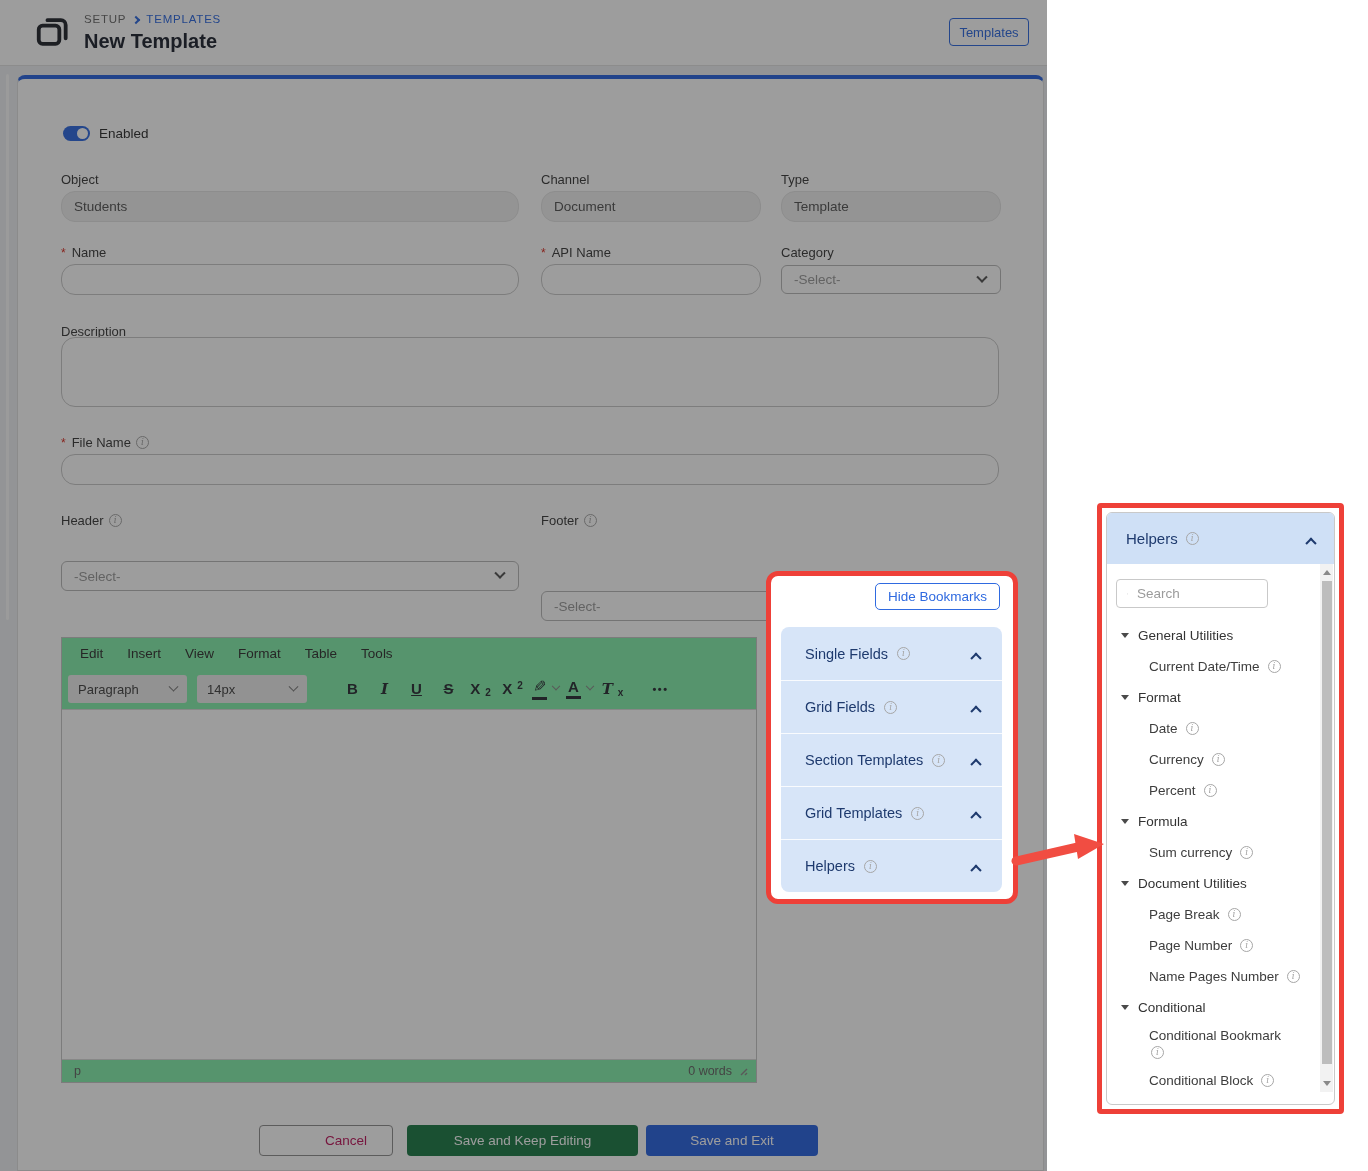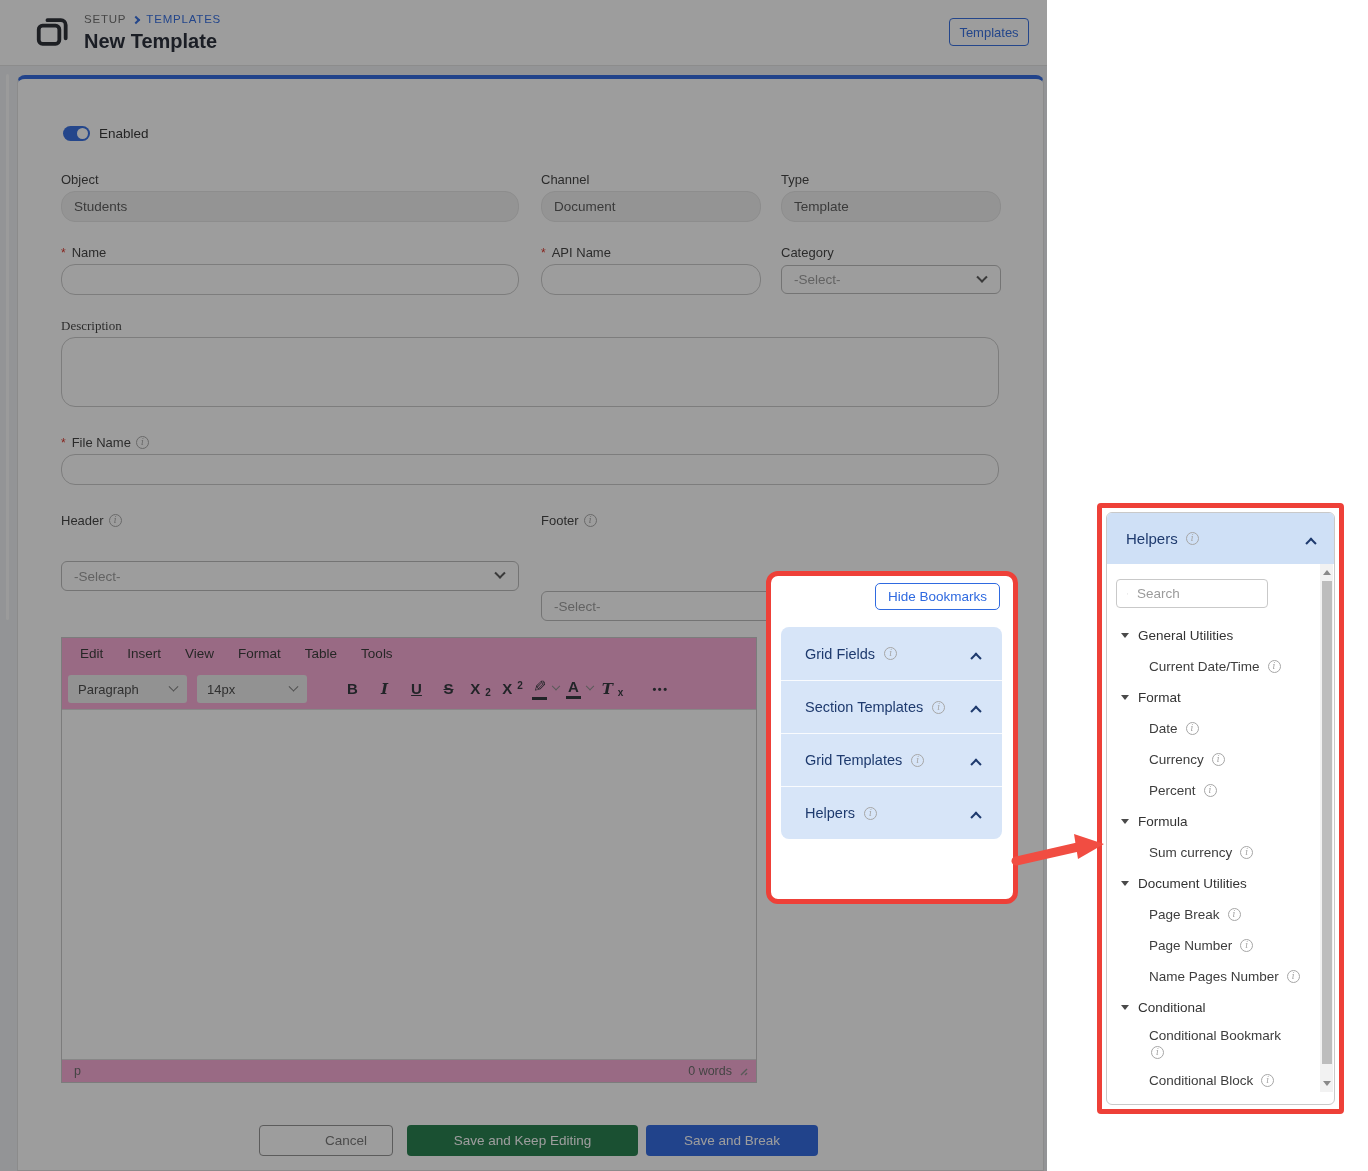--- a/index.html
+++ b/index.html
@@ -40,21 +40,21 @@
   .tinput.ro{background:#f0f0f0; border-color:#e3e3e3; color:#555;}
   textarea.tinput{resize:none; padding-top:8px;}
   .selectbox{border:1px solid #b9b9b9; border-radius:6px; background:#fff; display:flex; align-items:center; padding:0 12px; font-size:13.5px; color:#9a9a9a; position:relative; cursor:pointer;}
   .selectbox .chev-down{position:absolute; right:14px;}
   .chev-down{width:8px; height:8px; border-right:2.4px solid #555; border-bottom:2.4px solid #555; transform:rotate(45deg) translate(-2px,-2px); display:inline-block;}
   .chev-up{width:8px; height:8px; border-right:2.4px solid var(--navy); border-bottom:2.4px solid var(--navy); transform:rotate(-135deg) translate(-3px,-3px); display:inline-block;}
   .info-icon{width:13px; height:13px; border:1px solid #a6a6a6; border-radius:50%; display:inline-block; position:relative; flex:none;}
   .info-icon::after{content:"i"; position:absolute; left:0; right:0; top:0; bottom:0; font-family:"DejaVu Serif", serif; font-style:italic; font-size:9px; line-height:11px; text-align:center; color:#a6a6a6;}
 
   
-  .editor{left:43px; top:558px; width:696px; height:446px; border:1px solid #c6c6c6; background:#f9a8d4;}
+  .editor{left:43px; top:558px; width:696px; height:446px; border:1px solid #c6c6c6; background:#86efac;}
   .menu-bar{position:absolute; left:0; top:0; right:0; height:31px; display:flex; align-items:center; gap:24px; padding-left:18px;}
   .menu-item{font-size:13.5px; color:#333; cursor:pointer;}
   .tb{position:absolute; left:0; top:31px; right:0; height:41px; border-bottom:1px solid #d9d9d9; display:flex; align-items:center;}
   .dd{height:28px; background:#ececec; border-radius:3px; display:flex; align-items:center; justify-content:space-between; padding:0 10px; font-size:13px; color:#444; cursor:pointer;}
   .dd .chev-down{border-color:#777; border-width:1.6px; width:7px; height:7px;}
   .dd-paragraph{position:absolute; left:6px; width:119px;}
   .dd-fontsize{position:absolute; left:135px; width:110px;}
   .tb-icons{position:absolute; left:278px; display:flex; align-items:center; gap:7px;}
   .tb-icon{min-width:25px; height:28px; display:flex; align-items:center; justify-content:center; gap:4px; color:#2b2f36; font-size:15px; cursor:pointer; border-radius:3px;}
   .tb-icon .g{display:inline-flex; flex-direction:column; align-items:center; line-height:1.1; font-weight:600;}
@@ -67,21 +67,21 @@
   .tb-icon .bar{width:15px; height:3px; background:#2b2f36; margin-top:1px;}
   .tb-icon.clear-formatting-icon .g{font-family:"DejaVu Serif", serif; font-style:italic;}
   .tb-icon.more-icon{font-size:11px; letter-spacing:1.5px; font-weight:700; margin-left:16px;}
   .tb-icon .chev-down.mini{width:6px; height:6px; border-width:1.6px; border-color:#8a8a8a; margin-left:2px;}
   .ed-content{position:absolute; left:0; top:72px; right:0; bottom:23px; background:#fff;}
   .statusbar{position:absolute; left:0; bottom:0; right:0; height:23px; border-top:1px solid #d9d9d9; display:flex; align-items:center; padding:0 8px 0 12px; font-size:12.5px; color:#666;}
   .statusbar .words{margin-left:auto; display:flex; align-items:center; gap:6px;}
 
   
   .btn{height:31px; border-radius:4px; font-size:13.5px; display:flex; align-items:center; justify-content:center; cursor:pointer;}
-  .btn-cancel{left:241px; top:1046px; width:134px; border:1px solid #8f8f8f; color:#737373; background:#fff;padding-left:40px;}
+  .btn-cancel{left:241px; top:1046px; width:134px; border:1px solid #8f8f8f; color:#be185d; background:#fff;padding-left:40px;}
   .btn-green{left:389px; top:1046px; width:231px; background:var(--green-btn); color:#fff; border:none;}
   .btn-blue{left:628px; top:1046px; width:172px; background:var(--blue-btn); color:#fff; border:none;}
 
   
   .overlay{left:0; top:0; width:1047px; height:1171px; background:rgba(22,22,22,0.42); z-index:40;}
 
   
   .bm-box{left:766px; top:571px; width:252px; height:333px; background:#fff; border:5px solid var(--red); border-radius:12px; z-index:60;}
   .bm-hide{position:absolute; right:13px; top:7px; height:27px; padding:0 12px; border:1px solid var(--accent); border-radius:5px; background:#fff; color:var(--accent); font-size:13.5px; display:flex; align-items:center; cursor:pointer;}
   .accordion{position:absolute; left:10px; top:51px; width:221px; border-radius:8px; overflow:hidden;}
@@ -163,21 +163,21 @@
       <span class="req">*</span>
         <span>API Name</span>
     </div>
     <input class="tinput abs" style="left: 523px; top: 185px; width: 220px; height: 31px;" value="">
     <div class="flabel abs" style="left:763px; top:166px;">Category</div>
     <div class="selectbox abs" style="left:763px; top:186px; width:220px; height:29px;">
       <span>-Select-</span>
       <span class="chev-down"></span>
     </div>
 
-    <div class="flabel abs" style="left:43px; top:239px;font-family:Liberation Serif, serif;">Description</div>
+    <div class="flabel abs" style="left:43px; top:245px;">Description</div>
     <textarea class="tinput abs" style="left: 43px; top: 258px; width: 938px; height: 70px;"></textarea>
 
     <div class="flabel abs" style="left:43px; top:356px;">
       <span class="req">*</span>
         <span>File Name</span>
       <span class="info-icon"></span>
     </div>
     <input class="tinput abs" style="left: 43px; top: 375px; width: 938px; height: 31px;" value="">
 
     <div class="flabel abs" style="left:43px; top:434px;">
@@ -267,29 +267,34 @@
           <svg width="10" height="10" viewBox="0 0 10 10">
             <line x1="3" y1="9" x2="9" y2="3" stroke="#8a8a8a" stroke-width="1.4"></line>
             <line x1="7" y1="9" x2="9" y2="7" stroke="#8a8a8a" stroke-width="1.4"></line>
           </svg>
         </span>
       </div>
     </div>
 
     <div class="btn btn-cancel abs">Cancel</div>
     <div class="btn btn-green abs">Save and Keep Editing</div>
-    <div class="btn btn-blue abs">Save and Break</div>
+    <div class="btn btn-blue abs">Save and Exit</div>
   </div>
 </div>
 
 <div class="overlay abs"></div>
 
 <div class="bm-box abs">
   <div class="bm-hide">Hide Bookmarks</div>
   <div class="accordion" id="bm-accordion">
+      <div class="acc-row">
+        <span class="acc-label">Single Fields</span>
+        <span class="info-icon"></span>
+        <span class="chev-up"></span>
+      </div>
       <div class="acc-row">
         <span class="acc-label">Grid Fields</span>
         <span class="info-icon"></span>
         <span class="chev-up"></span>
       </div>
       <div class="acc-row">
         <span class="acc-label">Section Templates</span>
         <span class="info-icon"></span>
         <span class="chev-up"></span>
       </div>

